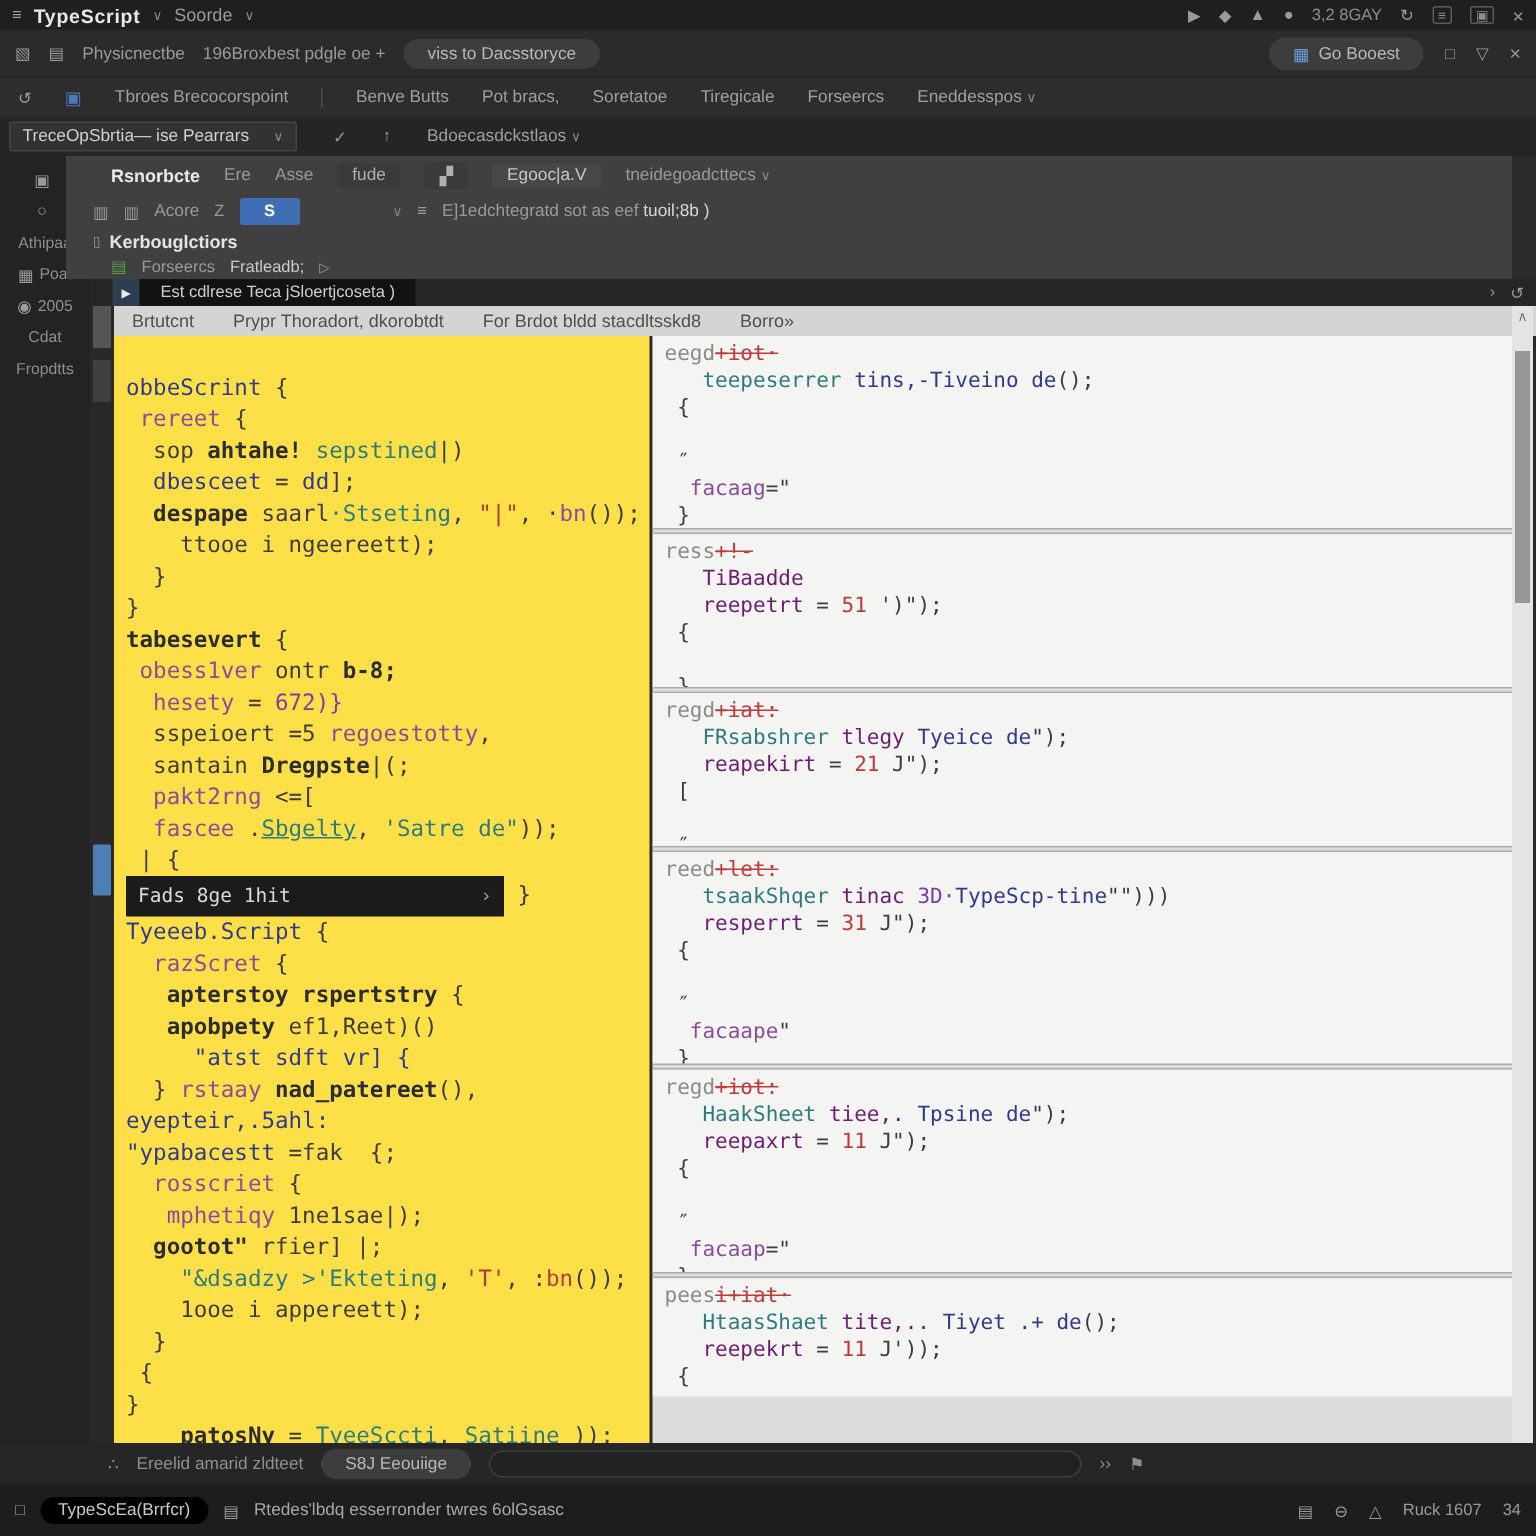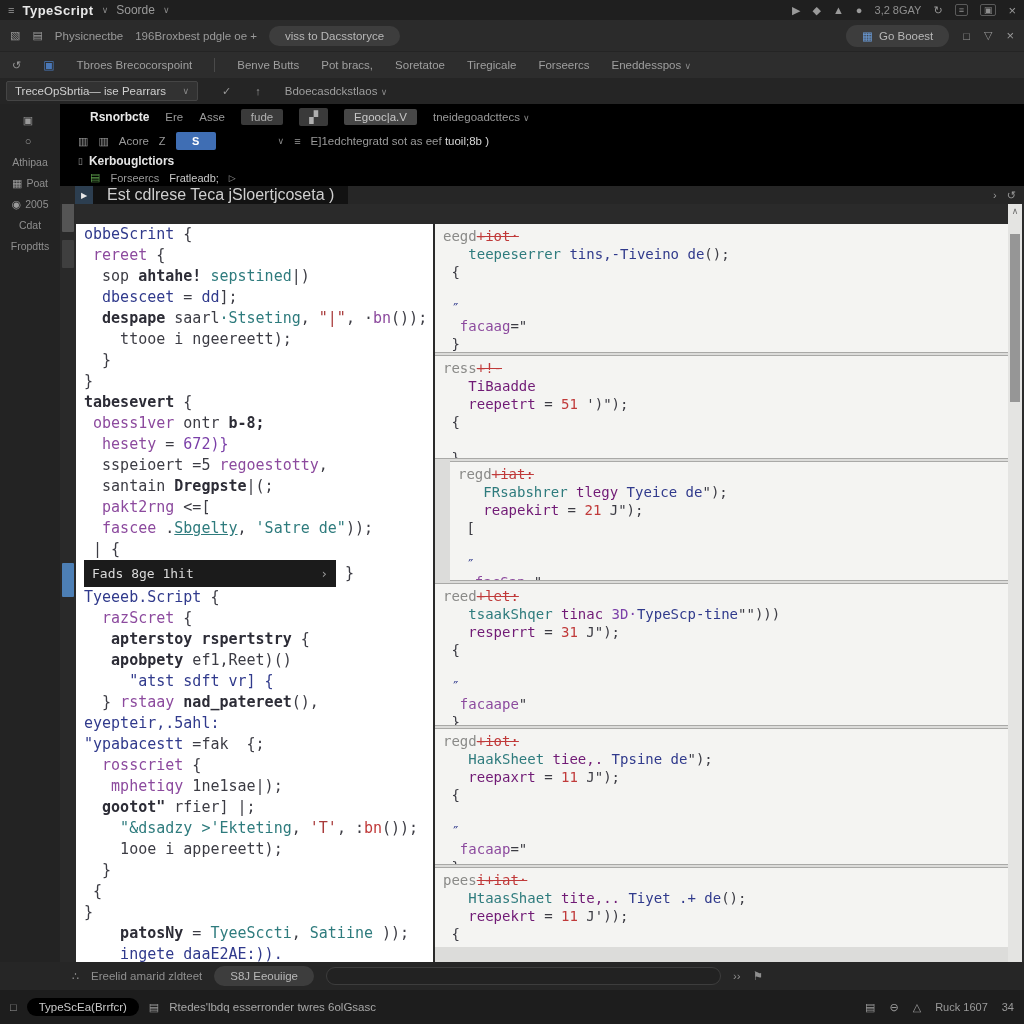--- a/index.html
+++ b/index.html
@@ -38,49 +38,49 @@
   .sidebar { position:absolute; left:0; top:104px; width:60px; height:858px; background:#232323;
     display:flex; flex-direction:column; align-items:center; padding-top:8px; gap:5px; }
   .side-item { display:flex; align-items:center; gap:4px; color:#8f8f8f; font-size:10.5px; height:16px; }
   .side-item .glyph { font-size:11px; }
 
   .markstrip { position:absolute; left:60px; top:104px; width:16px; height:858px; background:#292929; }
   .mark { position:absolute; left:2px; width:12px; background:#4a4a4a; border-radius:1px; }
   .mark.blue { background:#4d7fb5; }
 
   
-  .paneltools { position:absolute; left:60px; top:104px; width:964px; height:82px; background:#000000; padding-left:16px; }
+  .paneltools { position:absolute; left:44px; top:104px; width:964px; height:82px; background:#404040; padding-left:16px; }
   .ptrow1 { height:25px; display:flex; align-items:center; gap:16px; font-size:11.5px; color:#9a9a9a; padding-left:14px; }
   .ptab-active { color:#eaeaea; font-weight:bold; font-size:12px; }
   .ptbox { background:#3a3a3a; border-radius:2px; padding:2px 10px; color:#b0b0b0; }
   .ptbox.hl { background:#474747; color:#c8c8c8; }
   .ptrow2 { height:24px; display:flex; align-items:center; gap:10px; font-size:11.5px; color:#9a9a9a; padding-left:2px; }
   .sbtn { background:#3f6eb4; color:#fff; font-size:11px; font-weight:bold; border-radius:2px;
     width:40px; height:18px; display:flex; align-items:center; justify-content:center; }
   .hintb { color:#d8d8d8; }
   .ptrow3 { height:16px; display:flex; align-items:center; gap:6px; padding-left:2px; }
   .sectlbl { color:#e4e4e4; font-weight:bold; font-size:12px; }
   .ptrow4 { height:17px; display:flex; align-items:center; gap:10px; font-size:11px; color:#9a9a9a; padding-left:14px; }
   .greenico { color:#5a9a4a; font-size:11px; }
   .lightlbl { color:#c9c9c9; }
 
   
   .tabbar { position:absolute; left:60px; top:186px; width:964px; height:18px; background:#262626; display:flex; align-items:stretch; }
   .tab-mini { width:18px; margin-left:15px; background:#2c3e50; color:#e8e8e8; font-size:8px;
     display:flex; align-items:center; justify-content:center; }
-  .tab-active { background:#121212; color:#cfcfcf; font-size:16px; display:flex; align-items:center; padding:0 14px; }
+  .tab-active { background:#121212; color:#cfcfcf; font-size:11px; display:flex; align-items:center; padding:0 14px; }
   .tab-right { margin-left:auto; display:flex; align-items:center; gap:10px; color:#9a9a9a; font-size:11px; padding-right:8px; }
 
   .breadcrumb { position:absolute; left:76px; top:204px; width:948px; height:20px; background:#d4d4d2;
     display:flex; align-items:center; gap:26px; padding:0 12px; font-size:12px; color:#4f4f4f; }
 
   
   .editor { position:absolute; left:76px; top:224px; width:948px; height:738px; background:#2a2a2a; }
-  .pane-left { position:absolute; left:0; top:0; width:357px; height:738px; background:#ffffff; overflow:hidden;
-    padding:0 0 0 8px; }
+  .pane-left { position:absolute; left:0; top:0; width:357px; height:738px; background:#fde047; overflow:hidden;
+    padding:24px 0 0 8px; }
   .pane-right { position:absolute; left:359px; top:0; width:573px; height:738px; background:#dcdcda; overflow:hidden; }
   .scrollcol { position:absolute; left:932px; top:-20px; width:14px; height:758px; background:#e4e4e2; }
   .scrollcol .arrow { position:absolute; top:2px; left:0; width:14px; text-align:center; color:#707070; font-size:9px; }
   .scroll-thumb { position:absolute; left:2px; top:30px; width:10px; height:168px; background:#969696; }
 
   .code { font-family:"DejaVu Sans Mono", monospace; font-size:15px; white-space:pre; }
   .pane-left .cl { line-height:21px; min-height:21px; }
   .card .cl { line-height:18px; min-height:18px; font-size:14px; }
 
   .c-b{color:#303a8c} .c-p{color:#8c4a9e} .c-t{color:#2e7b7d} .c-s{color:#a83a3a}
@@ -92,21 +92,21 @@
   .tooltip-row { position:relative; }
   .tooltip-box { display:inline-flex; width:252px; justify-content:space-between; align-items:center;
     background:#1b1b1b; color:#dadada; font-size:13px; padding:3px 8px; vertical-align:middle;
     font-family:"DejaVu Sans Mono", monospace; }
   .tip-chev { color:#9a9a9a; }
 
   .card { background:#f4f4f2; border-top:1px solid #a9a9a7; border-bottom:1px solid #a9a9a7;
     margin-bottom:2px; overflow:hidden; padding:3px 0 0 8px; }
   .card:nth-of-type(1){height:129px; border-top:none;}
   .card:nth-of-type(2){height:104px;}
-  .card:nth-of-type(3){height:120px;margin-left:15px;}
+  .card:nth-of-type(3){height:104px;}
   .card:nth-of-type(4){height:143px;}
   .card:nth-of-type(5){height:137px;}
   .card:nth-of-type(6){height:80px; border-bottom:none;}
 
   
   .commandbar { position:absolute; left:0; top:962px; width:1024px; height:28px; background:#262626;
     display:flex; align-items:center; gap:12px; padding-left:72px; color:#8f8f8f; font-size:11.5px; }
   .cmd-input { width:395px; height:18px; background:#222; border:1px solid #3d3d3d; border-radius:10px; }
   .statusbar { position:absolute; left:0; top:990px; width:1024px; height:34px; background:#1d1d1d;
     display:flex; align-items:center; gap:10px; padding:0 10px; color:#a8a8a8; font-size:11.5px; }
@@ -248,20 +248,26 @@
 
   <div class="tabbar">
     <div class="tab-mini">▶</div>
     <div class="tab-active">Est cdlrese Teca jSloertjcoseta )</div>
     <div class="tab-right">
       <span>›</span>
       <span>↺</span>
     </div>
   </div>
 
+  <div class="breadcrumb">
+    <span>Brtutcnt</span>
+    <span>Prypr Thoradort, dkorobtdt</span>
+    <span>For Brdot bldd stacdltsskd8</span>
+    <span>Borro»</span>
+  </div>
 
   <div class="editor">
     <div class="pane-left code"><div class="cl"><span class="c-b">obbeScrint</span><span class="c-d"> {</span></div><div class="cl"><span class="c-p"> rereet</span><span class="c-d"> {</span></div><div class="cl"><span class="c-d">  sop </span><span class="c-k">ahtahe!</span><span class="c-t"> sepstined</span><span class="c-d">|)</span></div><div class="cl"><span class="c-b">  dbesceet</span><span class="c-d"> = </span><span class="c-b">dd</span><span class="c-d">];</span></div><div class="cl"><span class="c-k">  despape</span><span class="c-d"> saarl</span><span class="c-t">·Stseting</span><span class="c-d">, </span><span class="c-s">"|"</span><span class="c-d">, ·</span><span class="c-p">bn</span><span class="c-d">());</span></div><div class="cl"><span class="c-d">    ttooe i ngeereett);</span></div><div class="cl"><span class="c-d">  }</span></div><div class="cl"><span class="c-d">}</span></div><div class="cl"><span class="c-k">tabesevert</span><span class="c-d"> {</span></div><div class="cl"><span class="c-p"> obess1ver</span><span class="c-d"> ontr </span><span class="c-k">b-8;</span></div><div class="cl"><span class="c-p">  hesety</span><span class="c-d"> = </span><span class="c-n">672)}</span></div><div class="cl"><span class="c-d">  sspeioert</span><span class="c-d"> =5 </span><span class="c-p">regoestotty</span><span class="c-d">,</span></div><div class="cl"><span class="c-d">  santain </span><span class="c-k">Dregpste</span><span class="c-d">|(;</span></div><div class="cl"><span class="c-p">  pakt2rng</span><span class="c-d"> &lt;=[</span></div><div class="cl"><span class="c-p">  fascee</span><span class="c-d"> .</span><span class="c-u">Sbgelty</span><span class="c-d">, </span><span class="c-t">'Satre de"</span><span class="c-d">));</span></div><div class="cl"><span class="c-d"> | {</span></div><div class="cl tooltip-row"><span class="tooltip-box"><span>Fads 8ge 1hit</span><span class="tip-chev">›</span></span><span class="c-d"> }</span></div><div class="cl"><span class="c-b">Tyeeeb.Script</span><span class="c-d"> {</span></div><div class="cl"><span class="c-p">  razScret</span><span class="c-d"> {</span></div><div class="cl"><span class="c-k">   apterstoy</span><span class="c-k"> rspertstry</span><span class="c-d"> {</span></div><div class="cl"><span class="c-k">   apobpety</span><span class="c-d"> ef1,Reet)()</span></div><div class="cl"><span class="c-b">     "atst sdft vr] {</span></div><div class="cl"><span class="c-d">  } </span><span class="c-p">rstaay </span><span class="c-k">nad_patereet</span><span class="c-d">(),</span></div><div class="cl"><span class="c-b">eyepteir,.5ahl:</span></div><div class="cl"><span class="c-b">"ypabacestt</span><span class="c-d"> =fak  {;</span></div><div class="cl"><span class="c-p">  rosscriet</span><span class="c-d"> {</span></div><div class="cl"><span class="c-p">   mphetiqy</span><span class="c-d"> 1ne1sae</span><span class="c-d">|);</span></div><div class="cl"><span class="c-k">  gootot"</span><span class="c-d"> rfier] |;</span></div><div class="cl"><span class="c-t">    "&amp;dsadzy &gt;'</span><span class="c-t">Ekteting</span><span class="c-d">, </span><span class="c-s">'T'</span><span class="c-d">, :</span><span class="c-r">bn</span><span class="c-d">());</span></div><div class="cl"><span class="c-d">    1ooe i appereett);</span></div><div class="cl"><span class="c-d">  }</span></div><div class="cl"><span class="c-d"> {</span></div><div class="cl"><span class="c-d">}</span></div><div class="cl"><span class="c-k">    patosNy</span><span class="c-d"> = </span><span class="c-t">TyeeSccti</span><span class="c-d">, </span><span class="c-t">Satiine</span><span class="c-d"> ));</span></div><div class="cl"><span class="c-b">    ingete daaE2AE:)).</span></div></div>
     <div class="pane-right">
         <div class="card code"><div class="cl"><span class="c-g">eegd</span><span class="c-rs">+iot·</span></div><div class="cl"><span class="c-t">   teepeserrer</span><span class="c-b"> tins,</span><span class="c-b">-Tiveino de</span><span class="c-d">();</span></div><div class="cl"><span class="c-d"> {</span></div><div class="cl">&nbsp;</div><div class="cl"><span class="c-b"> ″</span></div><div class="cl"><span class="c-p">  facaag</span><span class="c-d">="</span></div><div class="cl"><span class="c-d"> }</span></div></div>
         <div class="card code"><div class="cl"><span class="c-g">ress</span><span class="c-rs">+!-</span></div><div class="cl"><span class="c-gr">   TiBaadde</span></div><div class="cl"><span class="c-gr">   reepetrt</span><span class="c-d"> = </span><span class="c-r">51</span><span class="c-d"> ')");</span></div><div class="cl"><span class="c-d"> {</span></div><div class="cl">&nbsp;</div><div class="cl"><span class="c-d"> }</span></div></div>
         <div class="card code"><div class="cl"><span class="c-g">regd</span><span class="c-rs">+iat:</span></div><div class="cl"><span class="c-t">   FRsabshrer</span><span class="c-gr"> tlegy </span><span class="c-b">Tyeice de</span><span class="c-d">");</span></div><div class="cl"><span class="c-gr">   reapekirt</span><span class="c-d"> = </span><span class="c-r">21</span><span class="c-d"> J");</span></div><div class="cl"><span class="c-d"> [</span></div><div class="cl">&nbsp;</div><div class="cl"><span class="c-b"> ″</span></div><div class="cl"><span class="c-p">  facSap</span><span class="c-d">="</span></div><div class="cl"><span class="c-d"> }</span></div></div>
         <div class="card code"><div class="cl"><span class="c-g">reed</span><span class="c-rs">+let:</span></div><div class="cl"><span class="c-t">   tsaakShqer</span><span class="c-gr"> tinac </span><span class="c-n">3D·</span><span class="c-b">TypeScp-tine</span><span class="c-d">"")))</span></div><div class="cl"><span class="c-gr">   resperrt</span><span class="c-d"> = </span><span class="c-r">31</span><span class="c-d"> J");</span></div><div class="cl"><span class="c-d"> {</span></div><div class="cl">&nbsp;</div><div class="cl"><span class="c-b"> ″</span></div><div class="cl"><span class="c-p">  facaape</span><span class="c-d">"</span></div><div class="cl"><span class="c-d"> }</span></div></div>
         <div class="card code"><div class="cl"><span class="c-g">regd</span><span class="c-rs">+iot:</span></div><div class="cl"><span class="c-t">   HaakSheet</span><span class="c-gr"> tiee,. </span><span class="c-b">Tpsine de</span><span class="c-d">");</span></div><div class="cl"><span class="c-gr">   reepaxrt</span><span class="c-d"> = </span><span class="c-r">11</span><span class="c-d"> J");</span></div><div class="cl"><span class="c-d"> {</span></div><div class="cl">&nbsp;</div><div class="cl"><span class="c-b"> ″</span></div><div class="cl"><span class="c-p">  facaap</span><span class="c-d">="</span></div><div class="cl"><span class="c-d"> }</span></div></div>
         <div class="card code"><div class="cl"><span class="c-g">pees</span><span class="c-rs">i+iat·</span></div><div class="cl"><span class="c-t">   HtaasShaet</span><span class="c-gr"> tite,.. </span><span class="c-b">Tiyet .+ de</span><span class="c-d">();</span></div><div class="cl"><span class="c-gr">   reepekrt</span><span class="c-d"> = </span><span class="c-r">11</span><span class="c-d"> J'));</span></div><div class="cl"><span class="c-d"> {</span></div></div>

